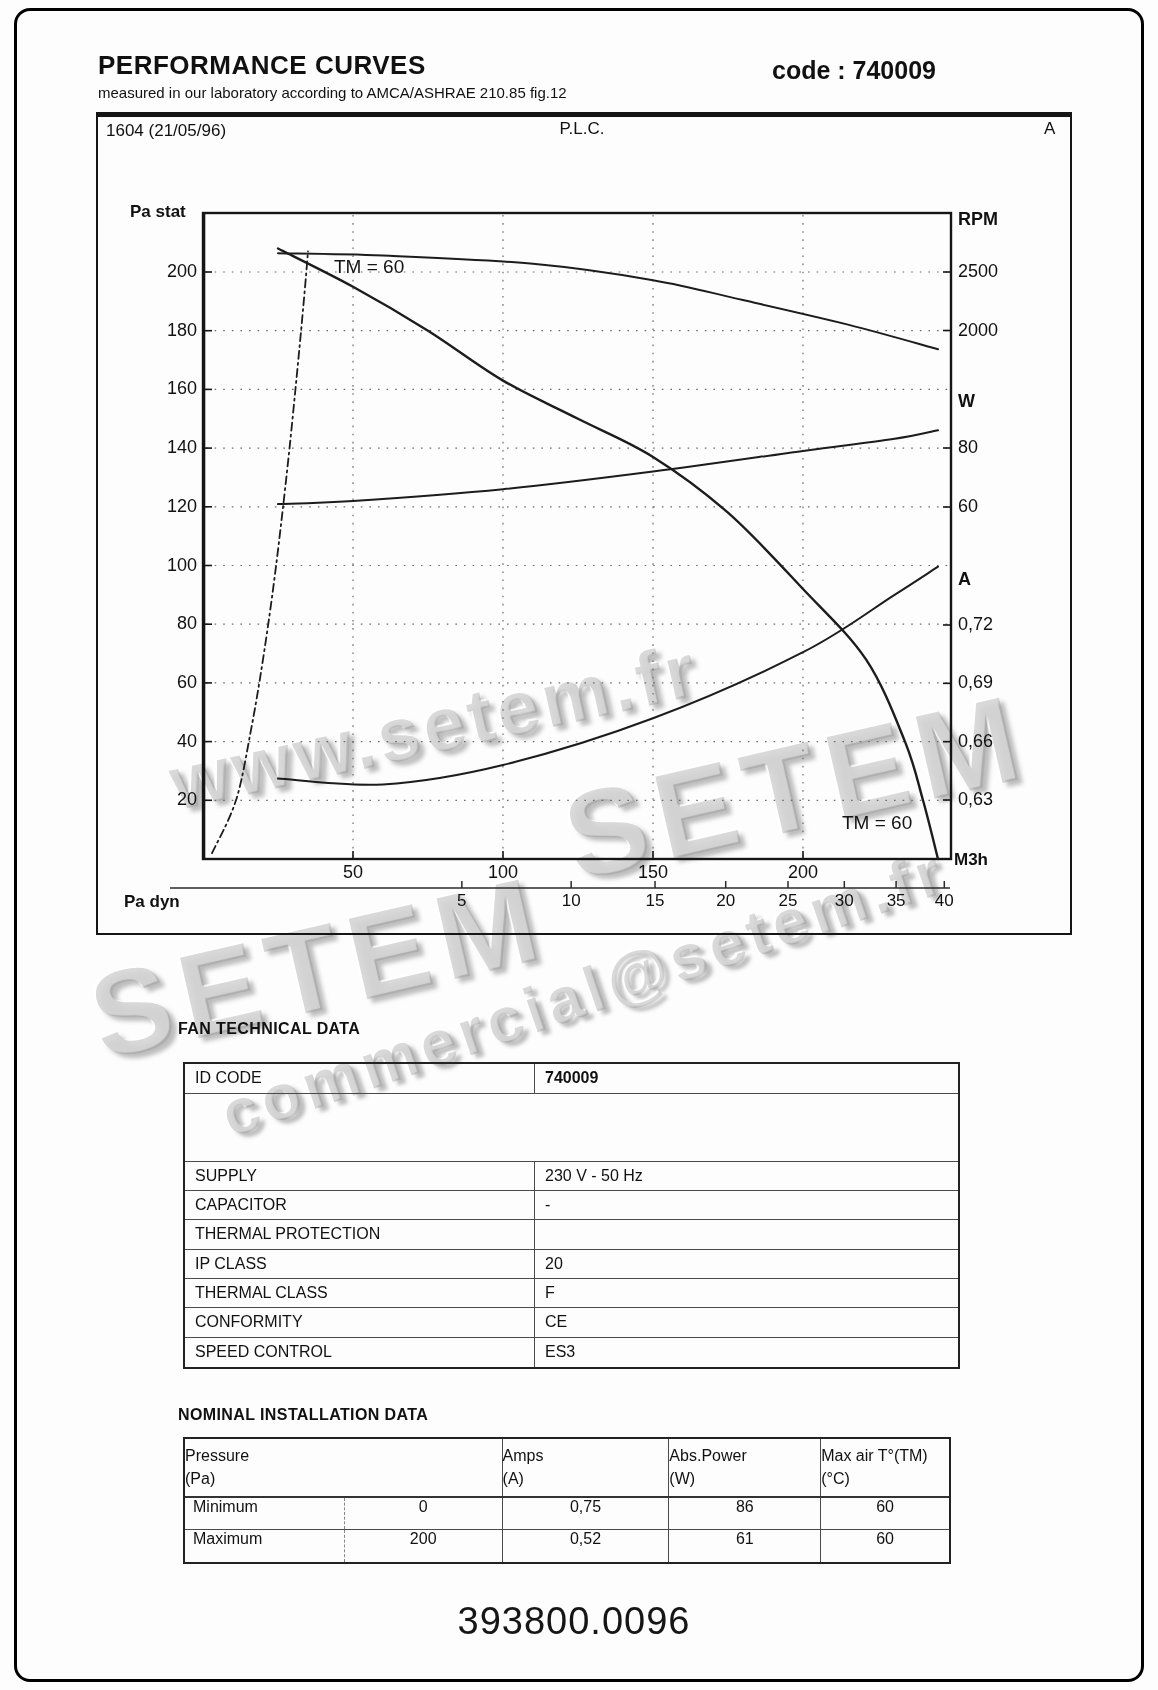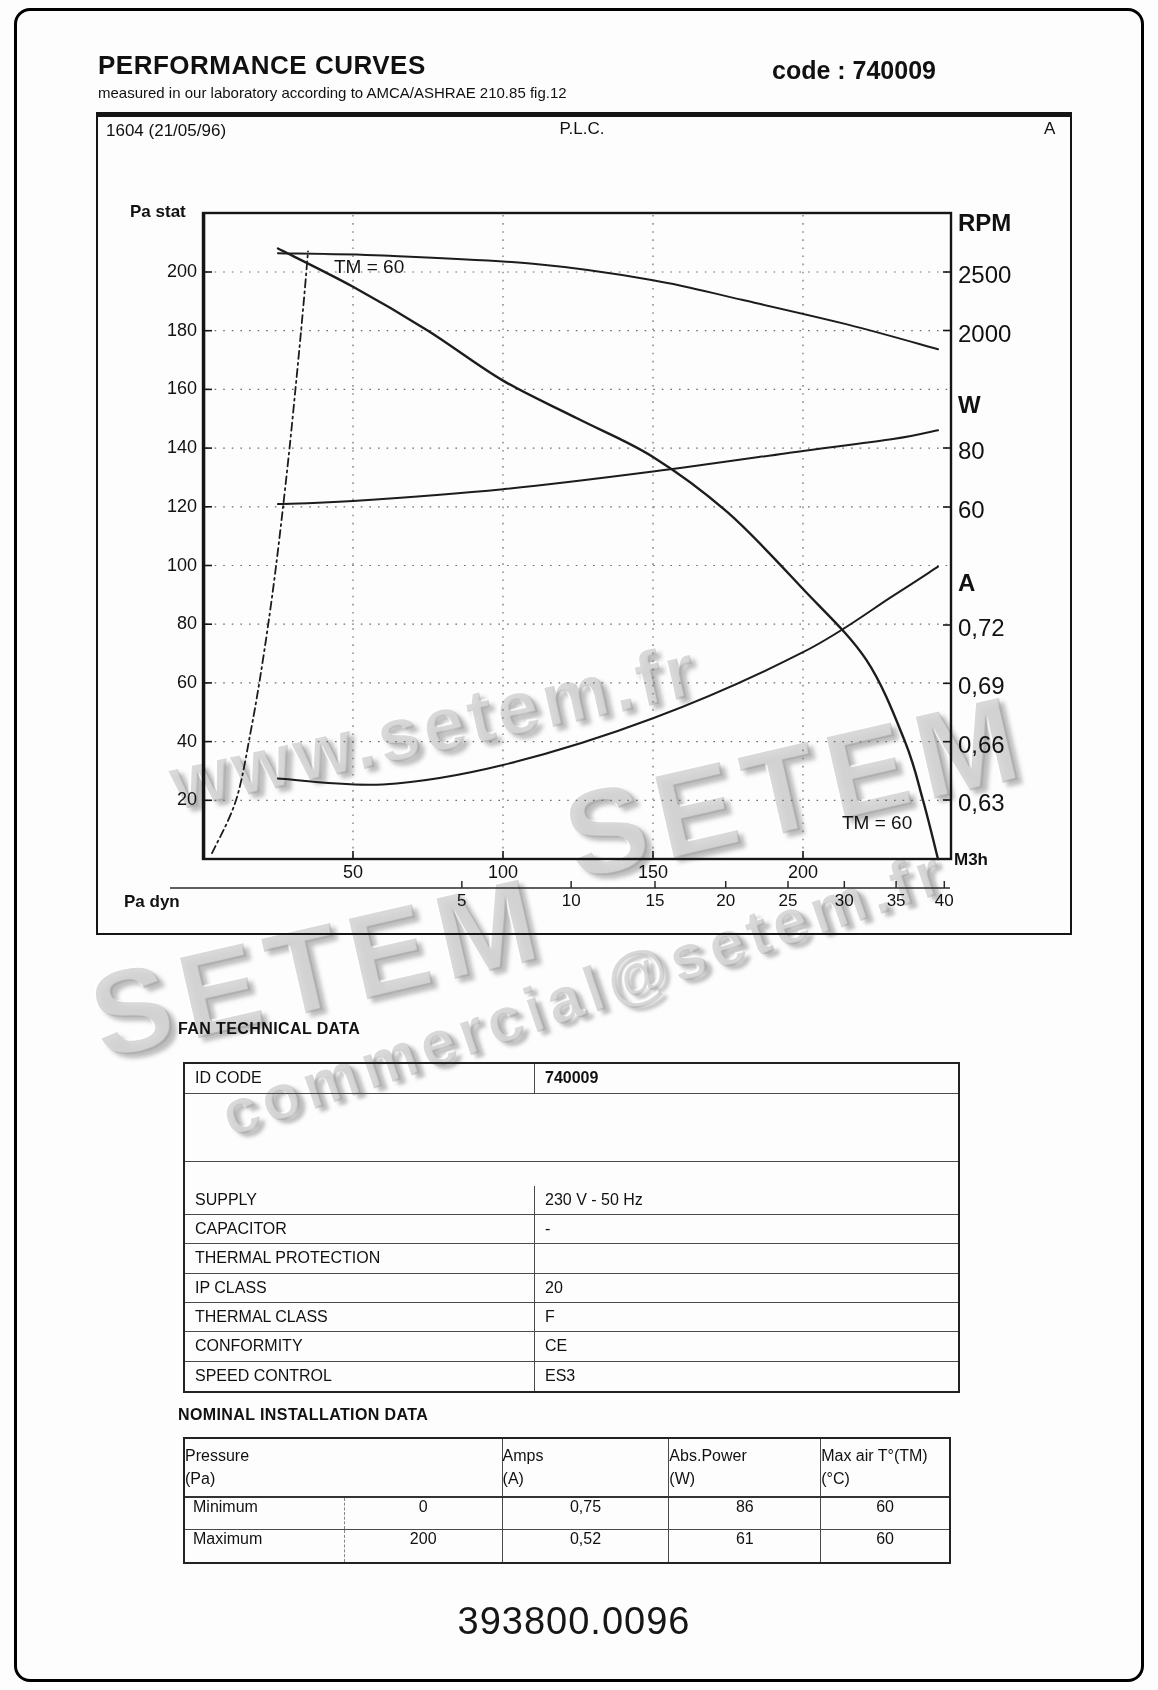--- a/index.html
+++ b/index.html
@@ -10,21 +10,21 @@
         border:3.5px solid #000;border-radius:16px;}
   .abs{position:absolute;}
   .doc-title{font-size:26px;font-weight:bold;letter-spacing:.5px;}
   .doc-sub{font-size:15px;}
   .doc-code{font-size:25px;font-weight:bold;}
   #chart-box{position:absolute;left:96px;top:112px;width:972px;height:816px;
         border:2.5px solid #151515;border-top-width:5px;}
   .strip-text{font-size:17px;}
   .axis-head{font-size:17px;font-weight:bold;}
   .ytick{font-size:18px;text-align:right;width:58px;}
-  .rlabel{font-size:24px;}
+  .rlabel{font-size:18px;}
   .rlabel.bold{font-weight:bold;}
   .xtick{font-size:18px;width:56px;text-align:center;}
   .pdtick{font-size:17px;width:44px;text-align:center;}
   .anno{font-size:19px;color:#141414;}
   svg{position:absolute;left:0;top:0;}
   .wm{position:absolute;z-index:1;pointer-events:none;font-weight:bold;
       color:rgba(145,145,145,0.34);
       text-shadow:-2px -2px 1px rgba(255,255,255,0.85), 4px 5px 4px rgba(110,110,110,0.45);
       white-space:nowrap;transform-origin:left top;}
   .layer{position:absolute;left:0;top:0;width:100%;height:100%;z-index:2;}
@@ -176,21 +176,21 @@
       </div>
 
     <div class="abs sec-title" style="left:178px;top:1020px;">FAN TECHNICAL DATA</div>
     <div id="tech-table">
         <div class="trow" style="height: 30px;">
           <div class="tlabel">ID CODE</div>
           <div class="tvalue b">740009</div>
         </div>
         <div class="trow" style="height: 68px;">
         </div>
-        <div class="trow" style="height: 29px; margin-top: 24px;">
+        <div class="trow" style="height: 29px;">
           <div class="tlabel">SUPPLY</div>
           <div class="tvalue">230 V - 50 Hz</div>
         </div>
         <div class="trow" style="height: 29px;">
           <div class="tlabel">CAPACITOR</div>
           <div class="tvalue">-</div>
         </div>
         <div class="trow" style="height: 30px;">
           <div class="tlabel">THERMAL PROTECTION</div>
           <div class="tvalue"></div>

